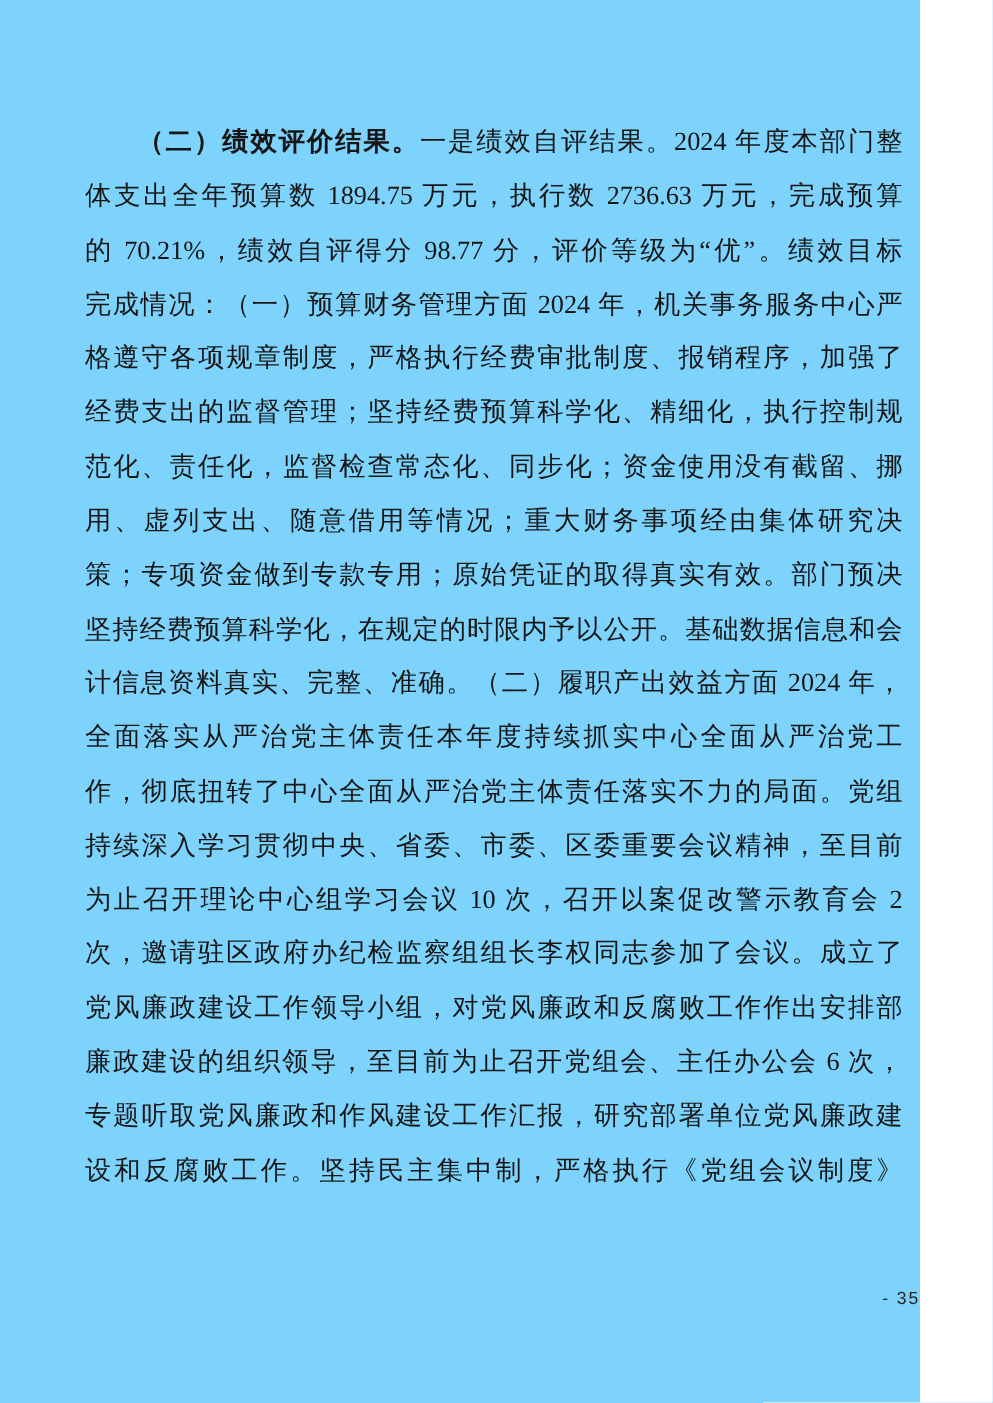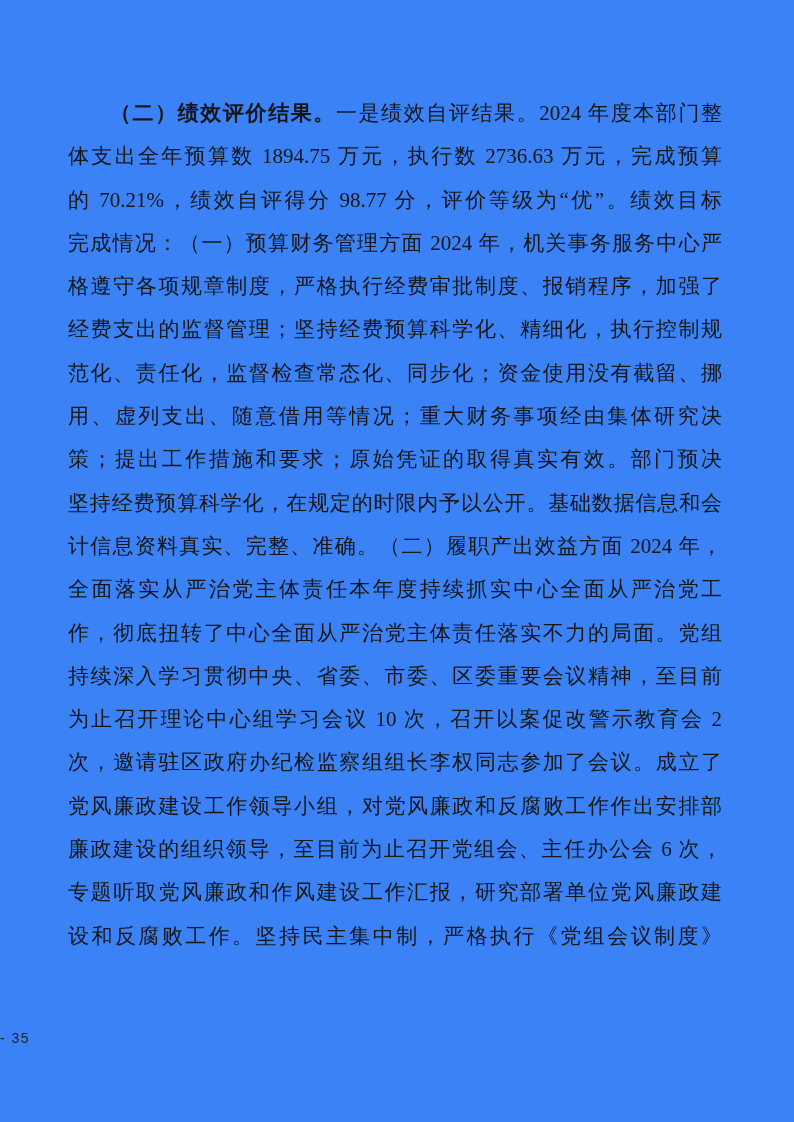--- a/index.html
+++ b/index.html
@@ -2,23 +2,23 @@
 <html><head>
 <meta charset="utf-8">
 <style>
   html, body {
     margin: 0;
     padding: 0;
     background: #ffffff;
   }
   .page {
     position: relative;
-    width: 794px;
+    width: 736px;
     height: 1122px;
-    background: #3b82f6;
+    background: #7dd3fc;
     overflow: hidden;
     font-family: "Liberation Serif", "DejaVu Serif", serif;
     color: #161616;
   }
   .content {
     position: absolute;
     left: 68px;
     top: 92px;
     width: 654px;
   }
@@ -35,41 +35,41 @@
     text-indent: 2em;
   }
   .bold-lead {
     font-weight: 700;
   }
   .footer {
     position: absolute;
     left: 0;
     top: 1030px;
     width: 100%;
-    text-align: left;
+    text-align: right;
     font-size: 14px;
     font-family: "Liberation Sans", "DejaVu Sans", sans-serif;
     color: #222222;
     letter-spacing: 1.5px;
   }
 </style>
 </head>
 <body>
 
 <div class="page">
   <div class="content">
     <div class="line first"><span class="bold-lead">（二）绩效评价结果。</span><span>一是绩效自评结果。2024 年度本部门整</span></div>
     <div class="line">体支出全年预算数 1894.75 万元，执行数 2736.63 万元，完成预算</div>
     <div class="line">的 70.21%，绩效自评得分 98.77 分，评价等级为“优”。绩效目标</div>
     <div class="line">完成情况：（一）预算财务管理方面 2024 年，机关事务服务中心严</div>
     <div class="line">格遵守各项规章制度，严格执行经费审批制度、报销程序，加强了</div>
     <div class="line">经费支出的监督管理；坚持经费预算科学化、精细化，执行控制规</div>
     <div class="line">范化、责任化，监督检查常态化、同步化；资金使用没有截留、挪</div>
     <div class="line">用、虚列支出、随意借用等情况；重大财务事项经由集体研究决</div>
-    <div class="line">策；提出工作措施和要求；原始凭证的取得真实有效。部门预决</div>
+    <div class="line">策；专项资金做到专款专用；原始凭证的取得真实有效。部门预决</div>
     <div class="line">坚持经费预算科学化，在规定的时限内予以公开。基础数据信息和会</div>
     <div class="line">计信息资料真实、完整、准确。（二）履职产出效益方面 2024 年，</div>
     <div class="line">全面落实从严治党主体责任本年度持续抓实中心全面从严治党工</div>
     <div class="line">作，彻底扭转了中心全面从严治党主体责任落实不力的局面。党组</div>
     <div class="line">持续深入学习贯彻中央、省委、市委、区委重要会议精神，至目前</div>
     <div class="line">为止召开理论中心组学习会议 10 次，召开以案促改警示教育会 2</div>
     <div class="line">次，邀请驻区政府办纪检监察组组长李权同志参加了会议。成立了</div>
     <div class="line">党风廉政建设工作领导小组，对党风廉政和反腐败工作作出安排部</div>
     <div class="line">廉政建设的组织领导，至目前为止召开党组会、主任办公会 6 次，</div>
     <div class="line">专题听取党风廉政和作风建设工作汇报，研究部署单位党风廉政建</div>

